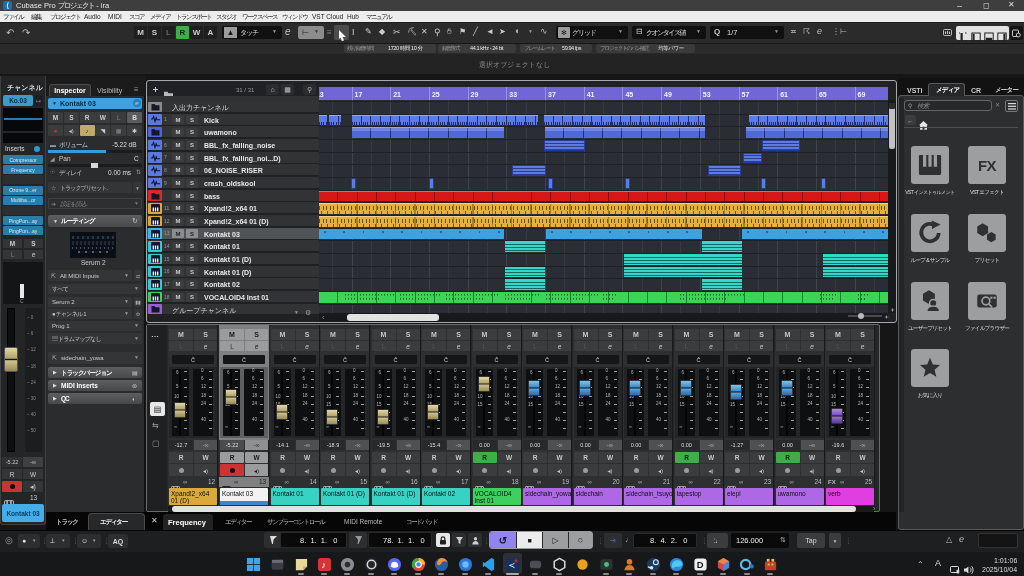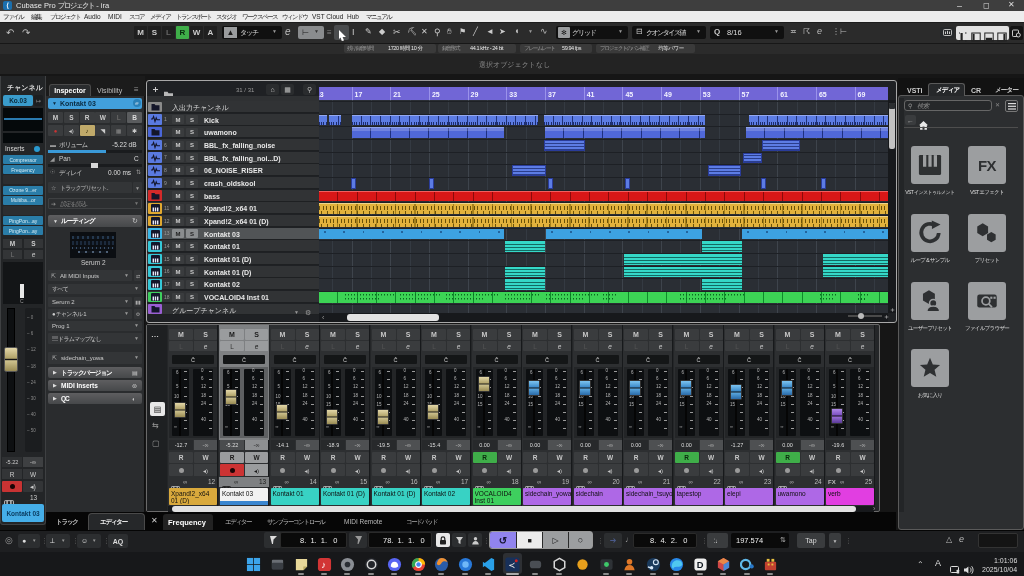--- a/index.html
+++ b/index.html
@@ -70,21 +70,21 @@
 <div class="a" style="left:556px;top:26px;width:72px;height:13px;background:#101010;border-radius:2px;"></div>
 <div class="a c" style="left:558px;top:27px;width:12px;height:11px;background:#9a9c9e;border-radius:1px;color:#1a1a1a;font-size:7px;">✻</div>
 <div class="a t" style="left:572px;top:29px;font-size:7px;color:#ddd;letter-spacing:-1.2px;">グリッド</div>
 <div class="a t" style="left:618px;top:29px;font-size:5px;color:#999;">▼</div>
 <div class="a" style="left:632px;top:26px;width:74px;height:13px;background:#101010;border-radius:2px;"></div>
 <div class="a t" style="left:636px;top:28px;font-size:8px;color:#ccc;">⊟</div>
 <div class="a t" style="left:646px;top:29px;font-size:7px;color:#ddd;letter-spacing:-1.6px;">クオンタイズ値</div>
 <div class="a t" style="left:696px;top:29px;font-size:5px;color:#999;">▼</div>
 <div class="a" style="left:710px;top:26px;width:74px;height:13px;background:#101010;border-radius:2px;"></div>
 <div class="a t" style="left:714px;top:28px;font-size:8px;color:#ccc;font-weight:bold;">Q</div>
-<div class="a t" style="left:727px;top:29px;font-size:7.5px;color:#ddd;">8/16</div>
+<div class="a t" style="left:727px;top:29px;font-size:7.5px;color:#ddd;">1/7</div>
 <div class="a t" style="left:774px;top:29px;font-size:5px;color:#999;">▼</div>
 <div class="a t" style="left:790px;top:28px;font-size:8px;color:#bbb;">≖</div>
 <div class="a t" style="left:803px;top:28px;font-size:8px;color:#bbb;">☈</div>
 <div class="a t" style="left:817px;top:27px;font-size:9px;color:#bbb;font-style:italic;">e</div>
 <div class="a t" style="left:832px;top:28px;font-size:8px;color:#bbb;">⋮⊢</div>
 <div class="a c" style="left:940px;top:27px;width:14px;height:11px;background:#26282a;border-radius:2px;">
       <svg width="9" height="7" viewBox="0 0 9 7">
         <rect x="0.5" y="0.5" width="8" height="6" rx="1" fill="none" stroke="#ccc" stroke-width="0.9"></rect>
         <rect x="2" y="2.5" width="1" height="2.5" fill="#ccc"></rect>
         <rect x="4" y="1.8" width="1" height="3.2" fill="#ccc"></rect>
@@ -1540,21 +1540,21 @@
 <div class="a c" style="left:543px;top:532px;width:25px;height:16px;background:#9c9ea0;color:#1a1a1a;font-size:8px;">▷</div>
 <div class="a c" style="left:569px;top:532px;width:23px;height:16px;background:#9c9ea0;color:#1a1a1a;font-size:9px;">○︎</div>
 <div class="a t" style="left:597px;top:537px;font-size:7px;color:#666;">⋮</div>
 <div class="a c" style="left:604px;top:533px;width:18px;height:15px;background:#2c2e30;border-radius:2px;color:#4a5a8a;font-size:8px;">➔</div>
 <div class="a t" style="left:625px;top:536px;font-size:8px;color:#aaa;">♩︎</div>
 <div class="a" style="left:633px;top:533px;width:64px;height:15px;background:#0a0a0a;border:1px solid #2a2a2a;border-radius:2px;"></div>
 <div class="a t" style="left:650px;top:537px;font-size:7.5px;color:#eee;">8.&nbsp; 4.&nbsp; 2.&nbsp;&nbsp; 0</div>
 <div class="a t" style="left:701px;top:537px;font-size:7px;color:#666;">⋮</div>
 <div class="a c" style="left:707px;top:533px;width:21px;height:15px;background:#3a3c3e;border-radius:2px;color:#ddd;font-size:6px;">⁚♩︎</div>
 <div class="a" style="left:731px;top:533px;width:58px;height:15px;background:#0a0a0a;border-radius:2px;"></div>
-<div class="a t" style="left:736px;top:537px;font-size:7.5px;color:#eee;">197.574</div>
+<div class="a t" style="left:736px;top:537px;font-size:7.5px;color:#eee;">126.000</div>
 <div class="a t" style="left:780px;top:536px;font-size:7px;color:#aaa;">⇅</div>
 <div class="a c" style="left:797px;top:533px;width:28px;height:15px;background:#3a3c3e;border-radius:2px;color:#ddd;font-size:7px;">Tap</div>
 <div class="a c" style="left:829px;top:533px;width:12px;height:15px;background:#3a3c3e;border-radius:2px;color:#bbb;font-size:5px;">▼</div>
 <div class="a t" style="left:845px;top:537px;font-size:7px;color:#666;">⋮</div>
 <div class="a t" style="left:946px;top:536px;font-size:8px;color:#bbb;">△</div>
 <div class="a t" style="left:959px;top:535px;font-size:9px;color:#bbb;font-style:italic;">e</div>
 <div class="a" style="left:978px;top:533px;width:40px;height:15px;background:#141414;border:1px solid #333;border-radius:2px;"></div>
 <div class="a" style="left:0px;top:552px;width:1024px;height:24px;background:#17181a;"></div>
 <div class="a c" style="left:245px;top:556px;width:16px;height:16px;">
       <svg width="15" height="15" viewBox="0 0 16 16">

